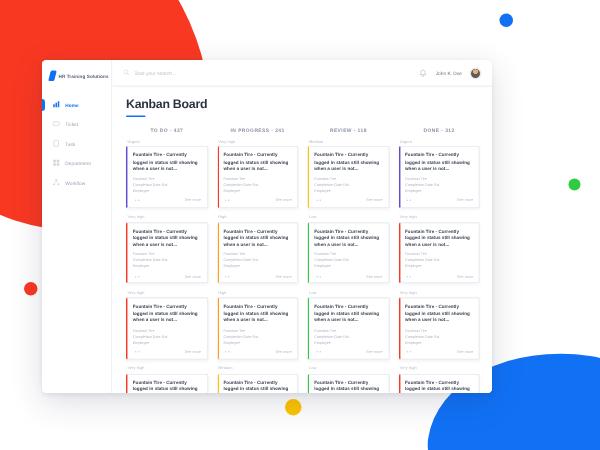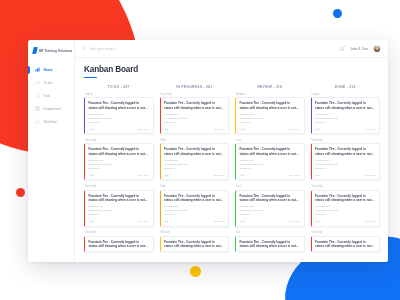--- a/index.html
+++ b/index.html
@@ -28,21 +28,21 @@
   .dot { position: absolute; border-radius: 50%; pointer-events: none; }
   .dot-blue  { left: 333px; top: 9px;   width: 9px;  height: 9px;  background:#1171f5; }
   .dot-green { left: 379px; top: 119px; width: 8px;  height: 8px;  background:#2ecc40; }
   .dot-red   { left: 16px;  top: 188px; width: 9px;  height: 9px;  background:#f93822; }
   .dot-yellow-sm { left: 60px; top: 252px; width: 5px; height: 5px; background:#ffc400; }
   .dot-yellow-lg { left: 190px; top: 266px; width: 11px; height: 11px; background:#ffc400; }
 
   
   #window {
     position: absolute; left: 28px; top: 40px;
-    width: 360px; height: 222px;
+    width: 300px; height: 222px;
     background: #ffffff;
     border-radius: 3px;
     box-shadow: 0 6px 22px rgba(30,40,70,.16), 0 1px 3px rgba(30,40,70,.08);
     display: flex; overflow: hidden;
   }
 
   
   #sidebar {
     width: 47px; flex: 0 0 47px;
     background: #ffffff;

